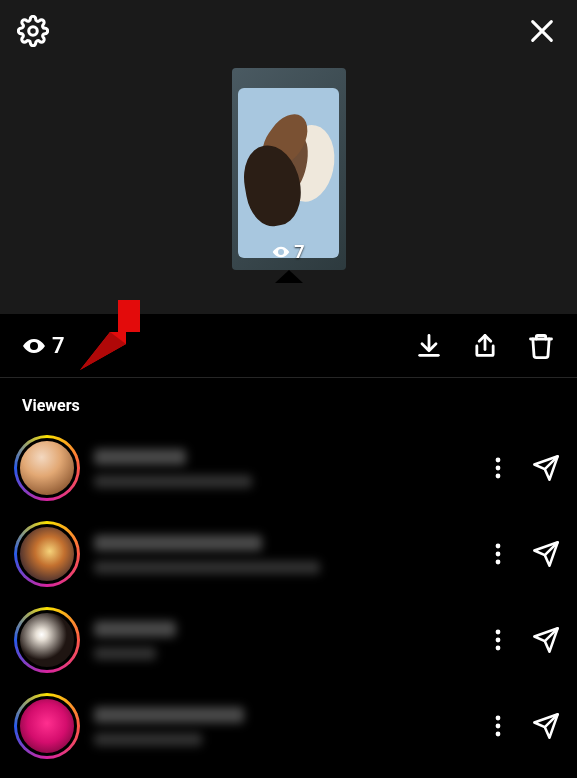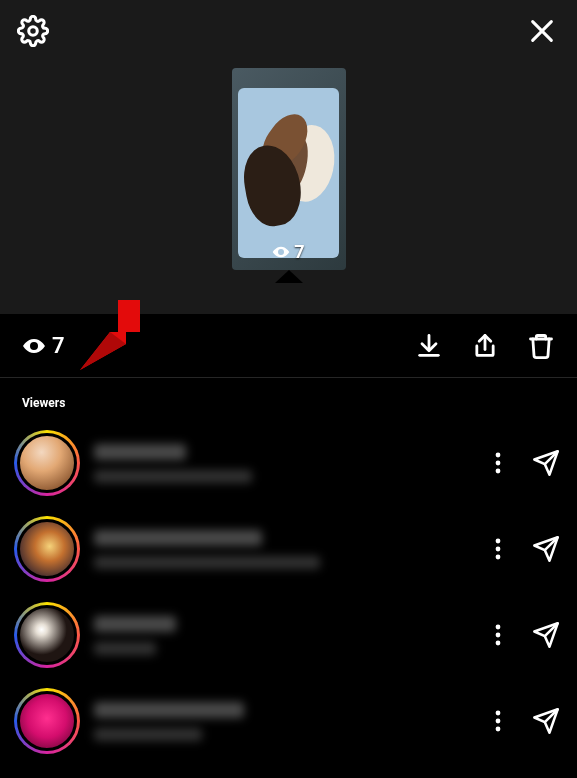--- a/index.html
+++ b/index.html
@@ -119,21 +119,21 @@
     .red-arrow {
       position: absolute;
       left: 80px;
       top: -14px;
       pointer-events: none;
     }
 
     
     .list-title {
       padding: 18px 22px 10px;
-      font-size: 12px;
+      font-size: 16px;
       font-weight: 700;
     }
     .viewers { padding: 0 14px; }
     .viewer-row {
       display: flex;
       align-items: center;
       height: 86px;
       gap: 14px;
     }
     .avatar-ring {

